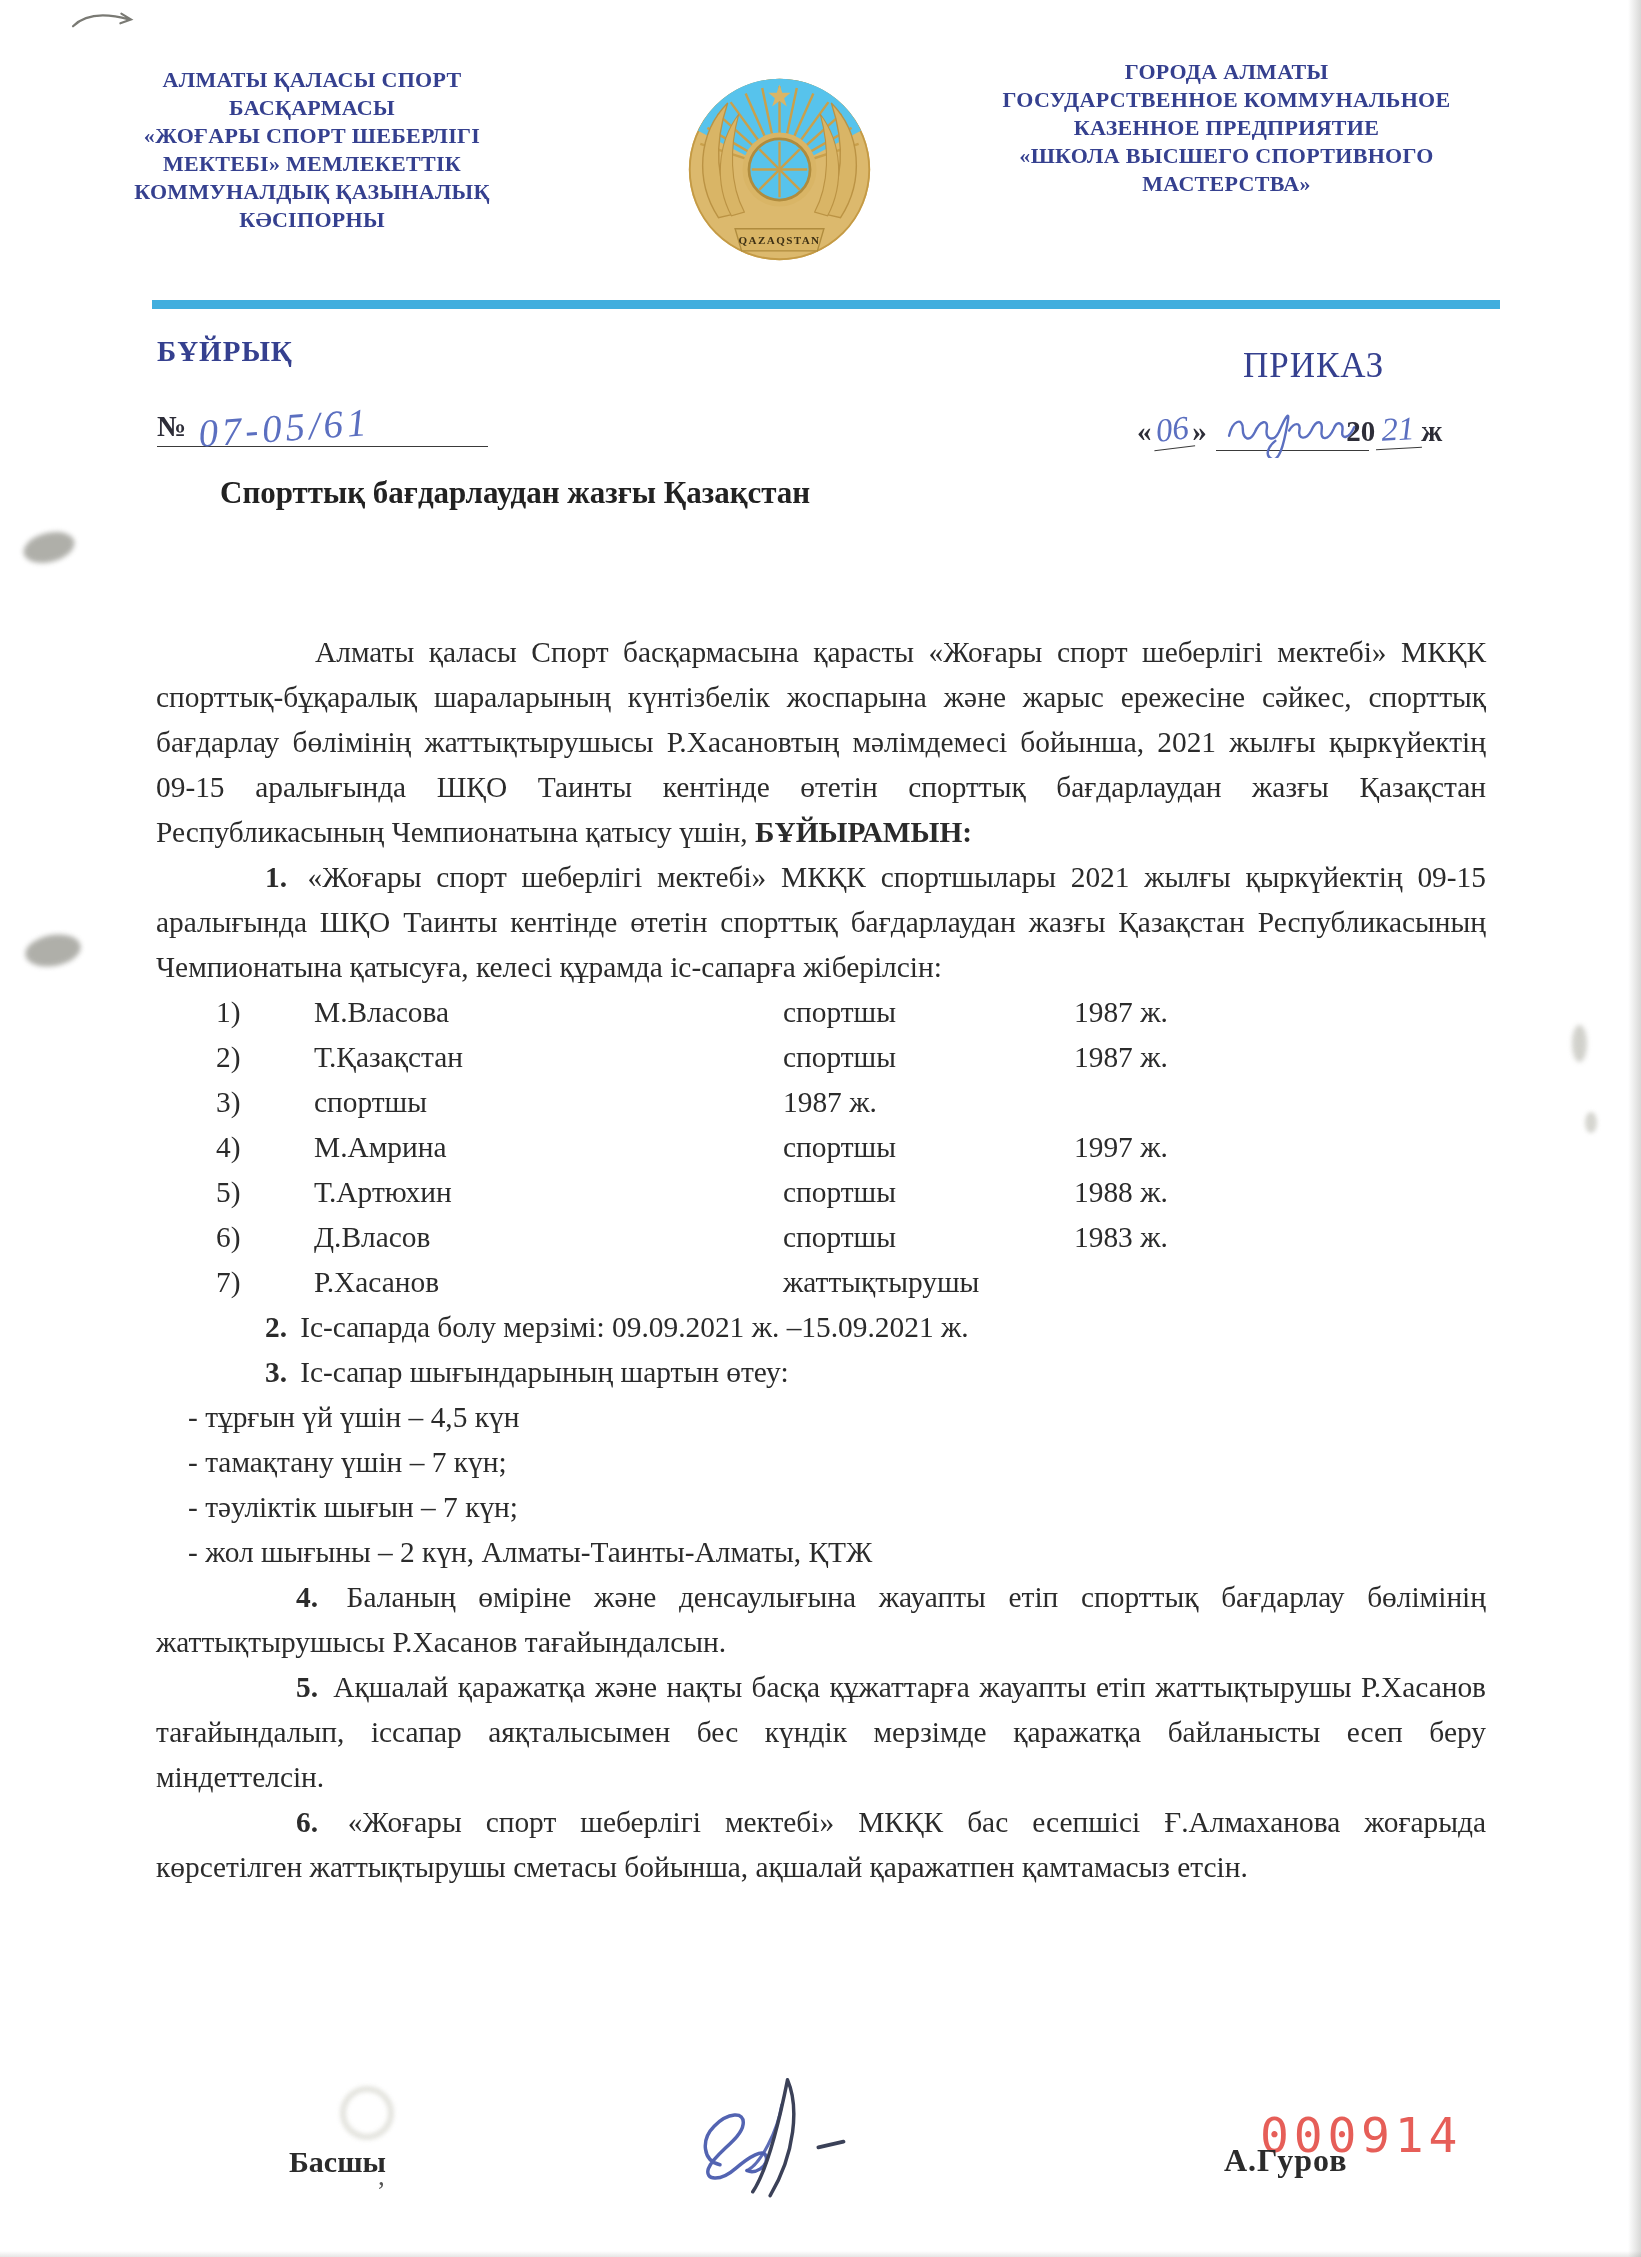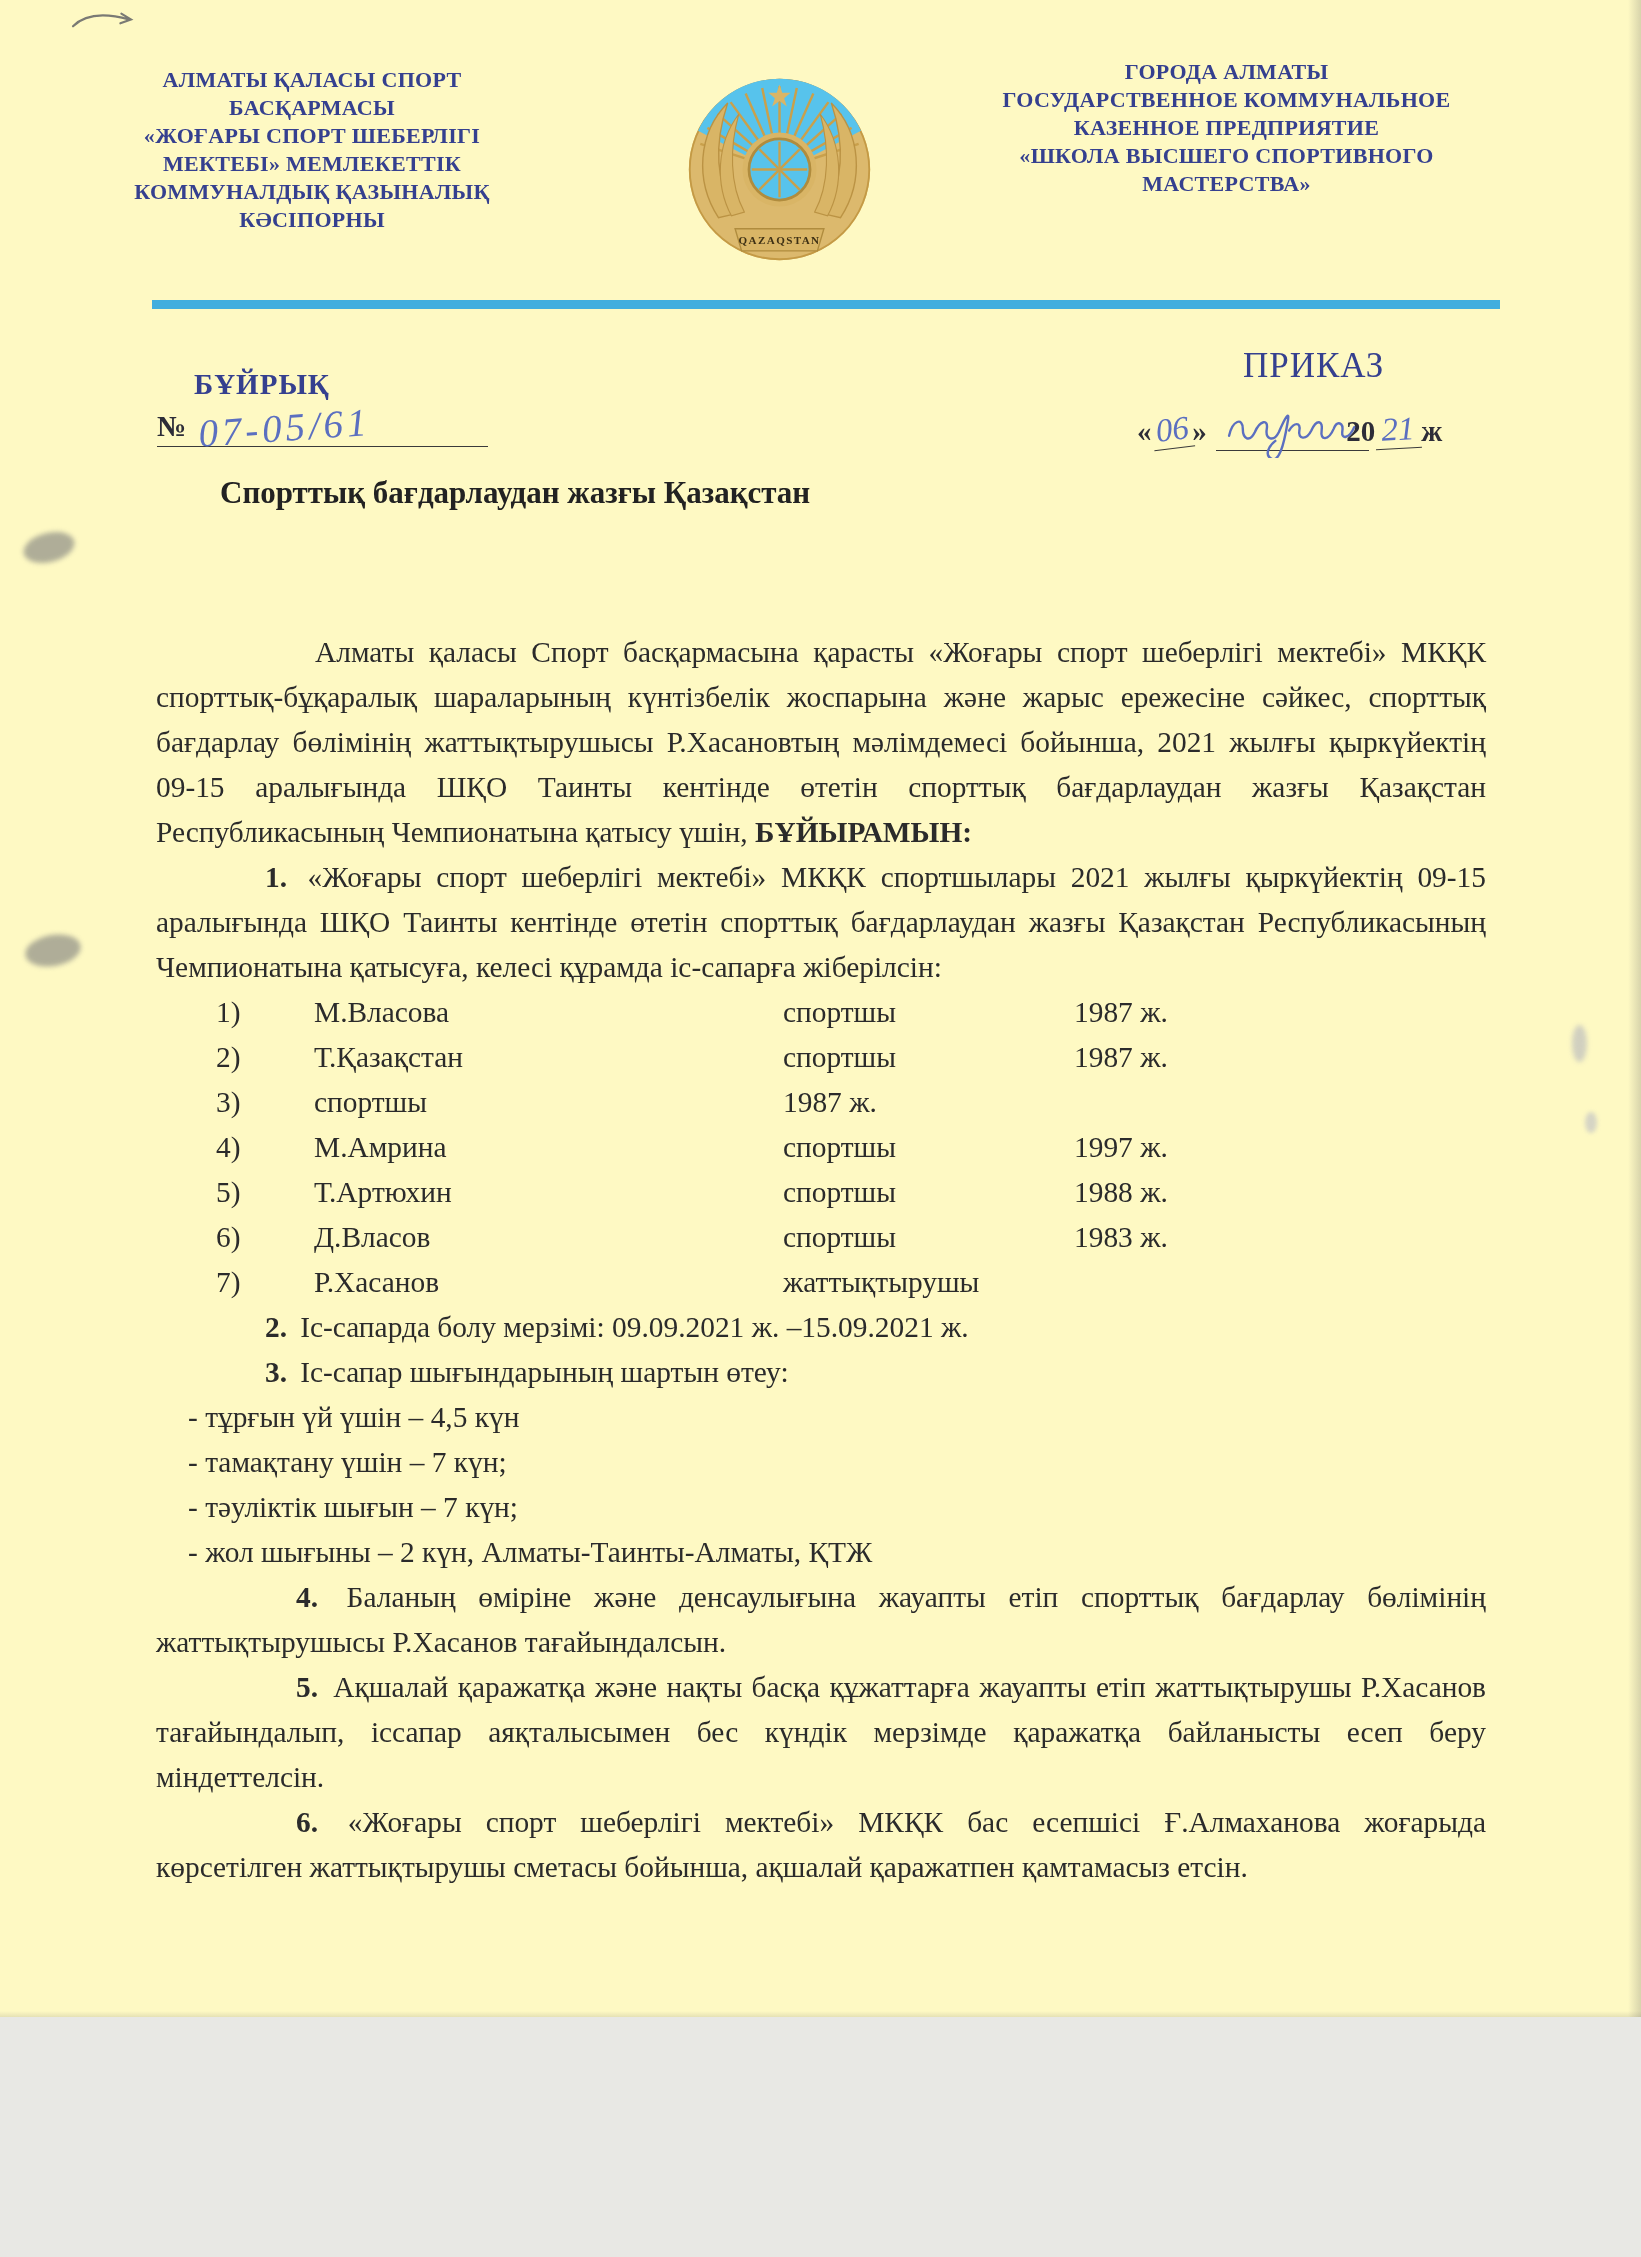--- a/index.html
+++ b/index.html
@@ -1,27 +1,27 @@
 <!DOCTYPE html>
 <html><head>
 <meta charset="utf-8">
 <style>
   html,body{margin:0;padding:0;background:#e8e8e4;}
-  #page{position:relative;width:1641px;height:2017px;background:#fef9c3;overflow:hidden;
+  #page{position:relative;width:1641px;height:2257px;background:#ffffff;overflow:hidden;
         font-family:"Liberation Serif","DejaVu Serif",serif;color:#2b2b2b;}
   .abs{position:absolute;}
   
   .org{color:#35408f;font-weight:bold;font-size:22px;line-height:28px;text-align:center;letter-spacing:0.3px;}
   .org-left{left:97px;top:66px;width:430px;}
   .org-right{left:932px;top:58px;width:589px;}
   .org-line{display:block;}
   .emblem{left:687px;top:77px;width:185px;height:185px;}
   .rule{left:152px;top:300px;width:1348px;height:8.7px;background:#41aede;}
   
-  .label-kk{left:157px;top:368px;font-size:29px;font-weight:bold;color:#35408f;letter-spacing:1px;margin-left:37px;}
+  .label-kk{left:157px;top:335px;font-size:29px;font-weight:bold;color:#35408f;letter-spacing:1px;}
   .label-ru{left:1243px;top:346px;font-size:35px;font-weight:normal;color:#35408f;letter-spacing:1px;}
   .num-line{left:157px;top:401px;font-size:30px;color:#2d2d38;display:flex;align-items:flex-end;}
   .no-sign{font-weight:bold;font-size:29px;border-bottom:1.9px solid #3a3a3a;padding-bottom:2.9px;}
   .num-underline{display:inline-block;width:290px;border-bottom:1.9px solid #3a3a3a;text-align:left;padding:0 0 0 11.6px;}
   .hand{color:#5b6fc0;font-style:italic;}
   .hand-number{font-size:39px;letter-spacing:3.9px;display:inline-block;transform:rotate(-4deg) translateY(3.9px);}
   .date-line{left:1137px;top:398px;display:flex;align-items:flex-end;font-size:29px;color:#2d2d38;font-weight:bold;}
   .q{padding-bottom:1.9px;}
   .hand-day{font-size:33px;border-bottom:1.9px solid #3a3a3a;display:inline-block;transform:rotate(-7deg);padding:0 3.9px;font-weight:normal;}
   .scribble-wrap{display:inline-block;width:153px;border-bottom:1.9px solid #3a3a3a;margin:0 1.9px -1.9px 9.7px;position:relative;}

